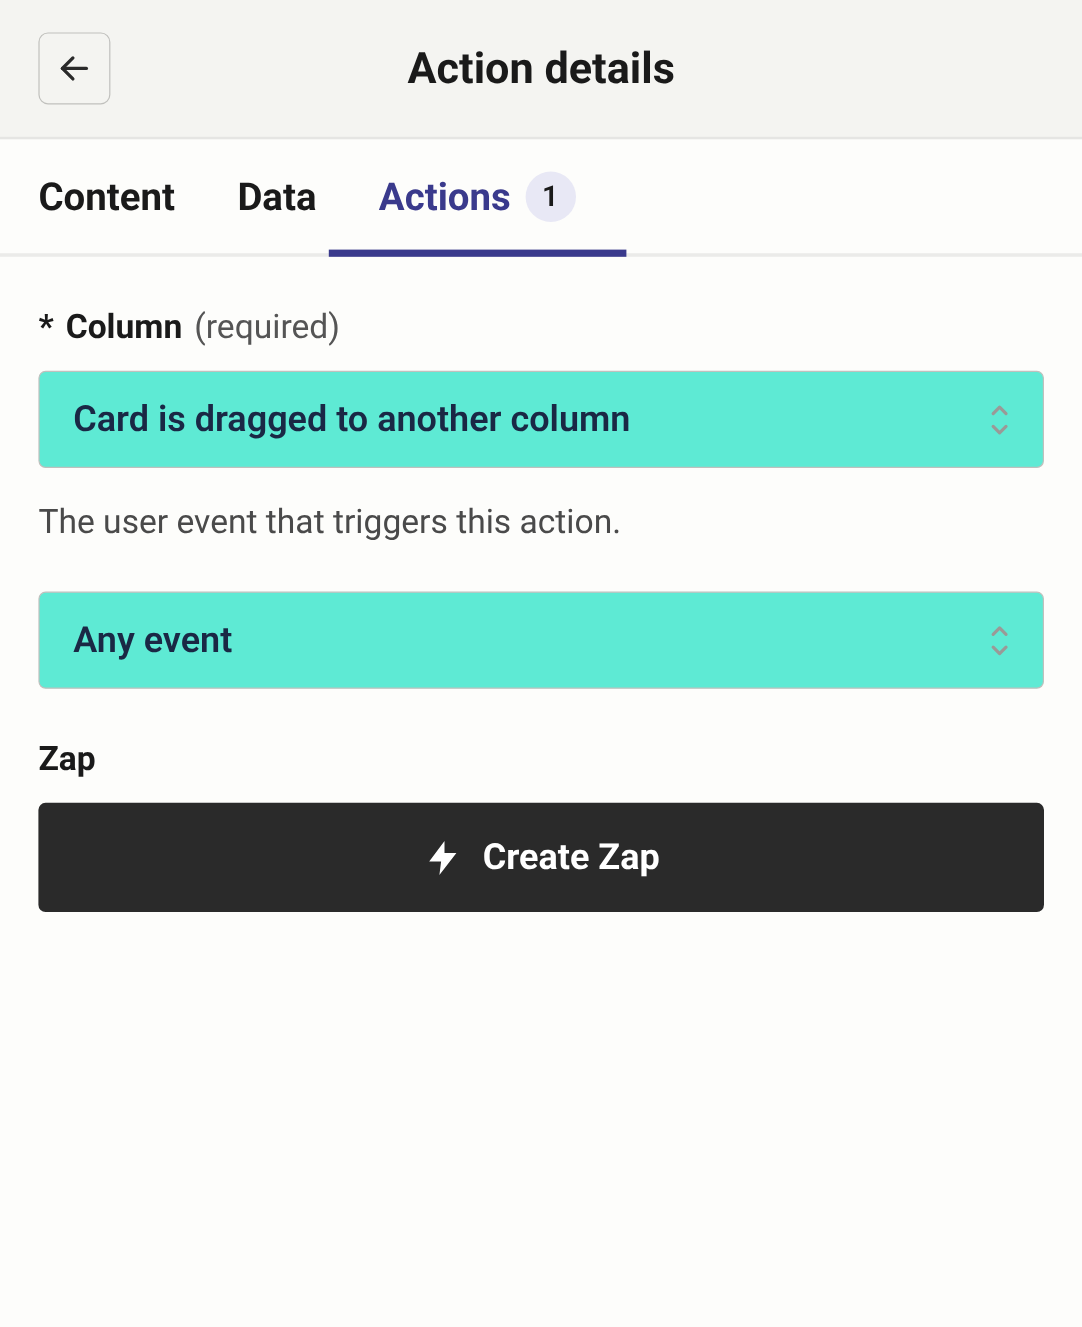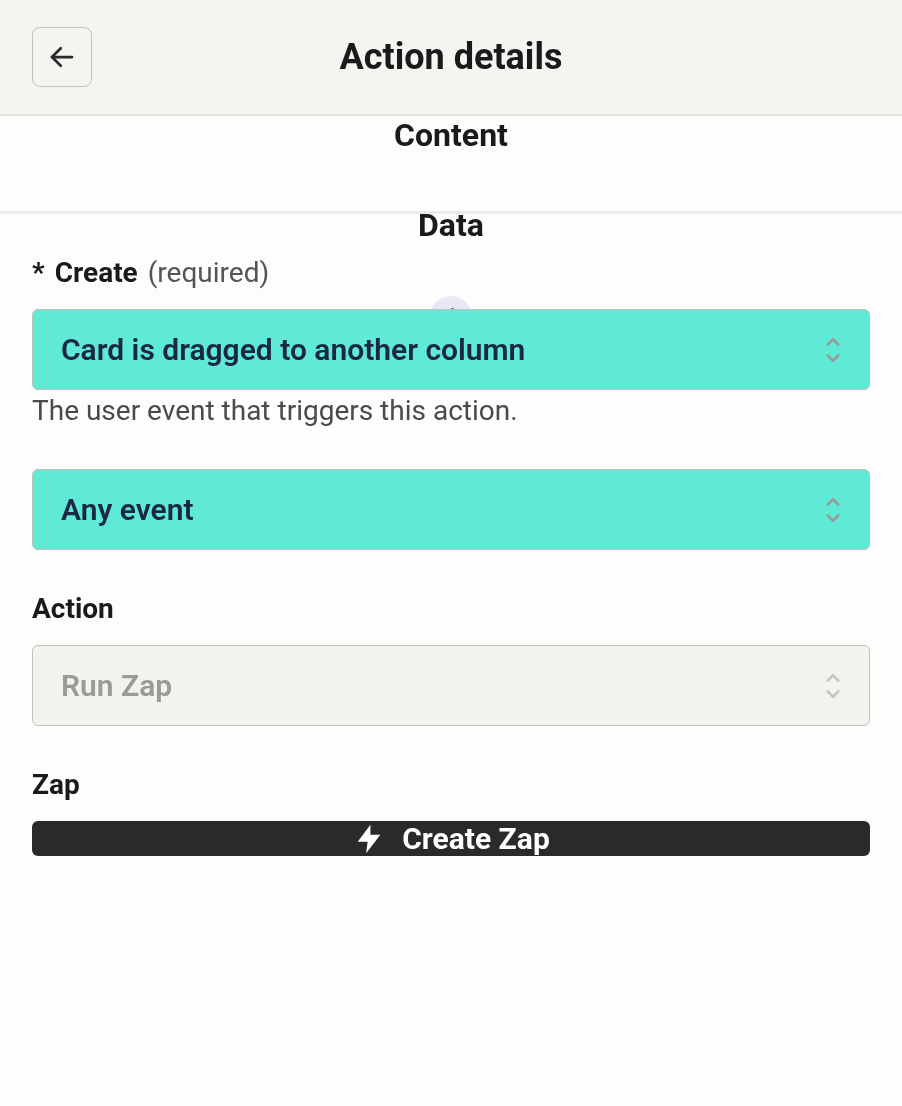--- a/index.html
+++ b/index.html
@@ -43,21 +43,20 @@
       color: #1a1a1a;
     }
     .tabs {
       display: flex;
       gap: 52px;
       padding: 0 32px;
       border-bottom: 3px solid #ebebe9;
       background: #fdfdfb;
       height: 98px;
       align-items: center;
-      flex-direction: column;
     }
     .tab {
       font-size: 32px;
       font-weight: 700;
       color: #1a1a1a;
       cursor: pointer;
       display: flex;
       align-items: center;
       gap: 12px;
       height: 100%;
@@ -135,25 +134,26 @@
     .select-chevrons {
       position: absolute;
       right: 26px;
       top: 50%;
       transform: translateY(-50%);
       pointer-events: none;
     }
     .help-text {
       font-size: 28px;
       color: #4a4a4a;
-      margin-top: 4px;
+      margin-top: 28px;
       font-weight: 400;
     }
     .create-button {
       width: 100%;
+      padding: 28px;
       background: #2a2a2a;
       color: #fff;
       font-size: 30px;
       font-weight: 700;
       border: none;
       border-radius: 6px;
       display: flex;
       align-items: center;
       justify-content: center;
       gap: 16px;
@@ -175,30 +175,31 @@
 </div>
 
 <div class="tabs">
   <div class="tab">
     <span>Content</span>
   </div>
   <div class="tab">
     <span>Data</span>
   </div>
   <div class="tab active">
+    <span>Actions</span>
     <span class="tab-badge">1</span>
   </div>
 </div>
 
 <div class="form-content">
 
   <div class="form-group">
     <div class="form-label">
       <span class="required-asterisk">*</span>
-      <span>Create</span>
+      <span>Column</span>
       <span class="required-text">(required)</span>
     </div>
     <div class="select-wrapper">
       <button class="select">Card is dragged to another column</button>
       <svg class="select-chevrons" width="22" height="30" viewBox="0 0 20 28" fill="none" stroke="#9a9a97" stroke-width="2.5" stroke-linecap="round" stroke-linejoin="round">
         <polyline points="5 9 10 4 15 9"></polyline>
         <polyline points="5 19 10 24 15 19"></polyline>
       </svg>
     </div>
     <p class="help-text">The user event that triggers this action.</p>
@@ -207,32 +208,20 @@
   <div class="form-group">
     <div class="select-wrapper">
       <button class="select">Any event</button>
       <svg class="select-chevrons" width="22" height="30" viewBox="0 0 20 28" fill="none" stroke="#9a9a97" stroke-width="2.5" stroke-linecap="round" stroke-linejoin="round">
         <polyline points="5 9 10 4 15 9"></polyline>
         <polyline points="5 19 10 24 15 19"></polyline>
       </svg>
     </div>
   </div>
 
-  <div class="form-group">
-    <div class="form-label">
-      <span>Action</span>
-    </div>
-    <div class="select-wrapper">
-      <button class="select disabled">Run Zap</button>
-      <svg class="select-chevrons" width="22" height="30" viewBox="0 0 20 28" fill="none" stroke="#c5c5c2" stroke-width="2.5" stroke-linecap="round" stroke-linejoin="round">
-        <polyline points="5 9 10 4 15 9"></polyline>
-        <polyline points="5 19 10 24 15 19"></polyline>
-      </svg>
-    </div>
-  </div>
 
   <div class="form-group">
     <div class="form-label">
       <span>Zap</span>
     </div>
     <button class="create-button">
       <svg width="34" height="34" viewBox="0 0 24 24" fill="#fff">
         <path d="M13 2 L4 14 L11 14 L10 22 L20 9 L13 9 Z"></path>
       </svg>
       <span>Create Zap</span>

